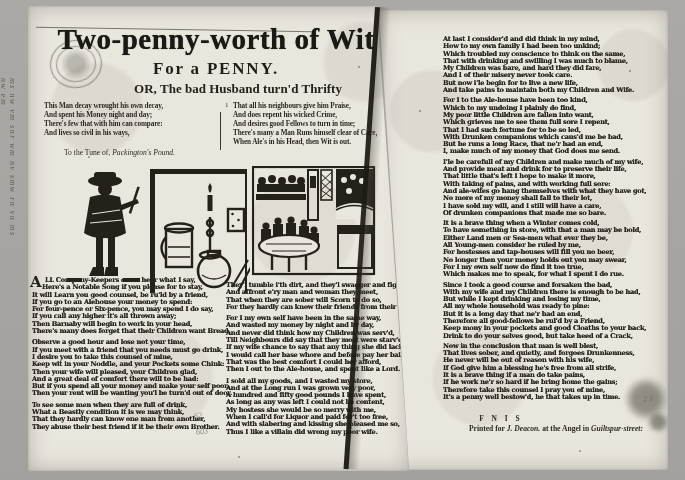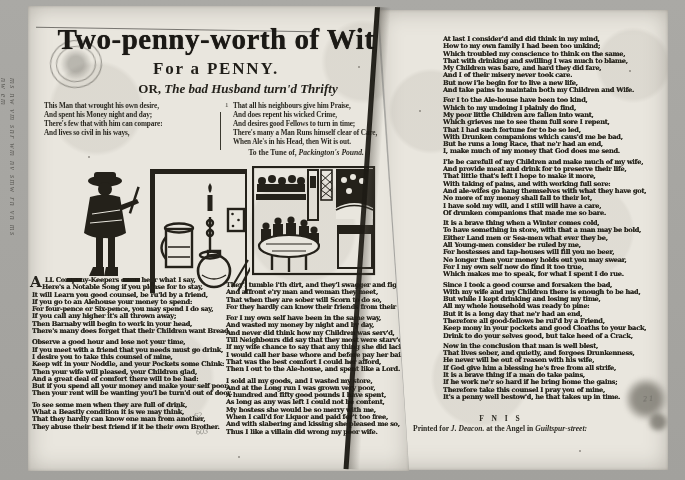--- a/index.html
+++ b/index.html
@@ -39,50 +39,50 @@
         background:radial-gradient(circle,rgba(62,60,54,.28) 0 30%,transparent 62%);}
   .crease{position:absolute;left:8px;top:23px;width:276px;height:1px;
         background:rgba(28,26,24,.55);transform:rotate(.9deg);}
   
   .title-wrap{position:absolute;left:12px;top:16px;width:352px;text-align:center;}
   .main-title{font-size:29px;font-weight:600;letter-spacing:.5px;color:#1b1915;
         text-shadow:0 0 .7px #1b1915;line-height:34px;white-space:nowrap;}
   .sub-title{font-size:17px;font-weight:600;letter-spacing:1.8px;color:#201e19;margin-top:3px;}
   .sub-title2{font-size:13px;margin-top:2px;color:#24221c;}
   .sub-title2 .or{font-weight:700;font-style:normal;margin-left:44px;}
-  .sub-title2 .it{font-style:italic;font-weight:600;}
+  .sub-title2 .it{font-weight:600;}
   
   .intro{position:absolute;left:16px;top:96px;width:352px;display:flex;}
   .intro .col{width:168px;font-size:7.2px;line-height:8.9px;font-weight:600;
         letter-spacing:-.1px;color:#2b2922;white-space:nowrap;}
   .intro .col+.col{margin-left:26px;}
   .intro-divider{position:absolute;left:176px;top:10px;width:1px;height:38px;background:#3a382f;}
   .intro-number{position:absolute;left:181px;top:-1px;font-size:7px;color:#34322b;}
-  .tune-line{position:absolute;left:36px;top:142px;width:300px;text-align:right;
-        font-size:7.6px;font-weight:700;color:#2b2922;}
+  .tune-line{position:absolute;left:36px;top:142px;width:300px;text-align:left;
+        font-size:7.6px;font-weight:400;color:#2b2922;}
   .tune-line .it{font-style:italic;}
   
   .woodcut{position:absolute;}
   .woodcut svg{display:block;}
   
   .bl{font-family:"DejaVu Serif",serif;font-weight:700;font-size:6.6px;line-height:7.3px;
       letter-spacing:-.25px;color:#29271f;white-space:nowrap;text-shadow:0 0 .35px rgba(41,39,31,.8);}
   .col1{position:absolute;left:4px;top:271px;width:196px;}
   .col2{position:absolute;left:198px;top:276px;width:180px;}
   .stanza{margin-bottom:4px;}
   .dropcap{position:absolute;left:2px;top:269px;font-size:15px;line-height:15px;font-weight:700;
       font-family:"DejaVu Serif",serif;color:#24221c;}
   .col1 .stanza:first-child div:nth-child(1){margin-left:13px;}
   .col1 .stanza:first-child div:nth-child(2){margin-left:10px;}
   
   .rp-text{position:absolute;left:64px;top:26px;width:220px;}
   .rp-text .stanza{margin-bottom:3px;}
   .finis{position:absolute;left:47px;top:404px;width:150px;text-align:center;
       font-size:7.5px;letter-spacing:3px;font-weight:700;color:#2b2922;}
-  .imprint{position:absolute;left:34px;top:414px;width:230px;text-align:left;
+  .imprint{position:absolute;left:34px;top:414px;width:230px;text-align:right;
       font-size:7.6px;font-weight:600;color:#2b2922;white-space:nowrap;}
   .imprint .it{font-style:italic;}
   .blob{position:absolute;border-radius:50%;filter:blur(2px);
       background:radial-gradient(circle,rgba(72,69,60,.55) 0 40%,rgba(72,69,60,0) 72%);}
   .speck{position:absolute;width:2px;height:2px;border-radius:50%;background:#56534c;opacity:.6;}
 </style>
 </head>
 <body>
 
 <div class="stage">
@@ -94,21 +94,21 @@
     <div class="crease"></div>
 
     <div class="title-wrap">
       <div class="main-title">Two-penny-worth of Wit</div>
       <div class="sub-title">For a PENNY.</div>
       <div class="sub-title2"><span class="or">OR,</span> <span class="it">The bad Husband turn'd Thrifty</span></div>
     </div>
 
     <div class="intro">
       <div class="col">
-          <div>This Man that wrought his own desire,</div>
+          <div>This Man decay wrought his own decay,</div>
           <div>And spent his Money night and day;</div>
           <div>There's few that with him can compare:</div>
           <div>And lives so civil in his ways,</div>
         </div>
       <div class="col">
           <div>That all his neighbours give him Praise,</div>
           <div>And does repent his wicked Crime,</div>
           <div>And desires good Fellows to turn in time;</div>
           <div>There's many a Man Runs himself clear of Care,</div>
           <div>When Ale's in his Head, then Wit is out.</div>

